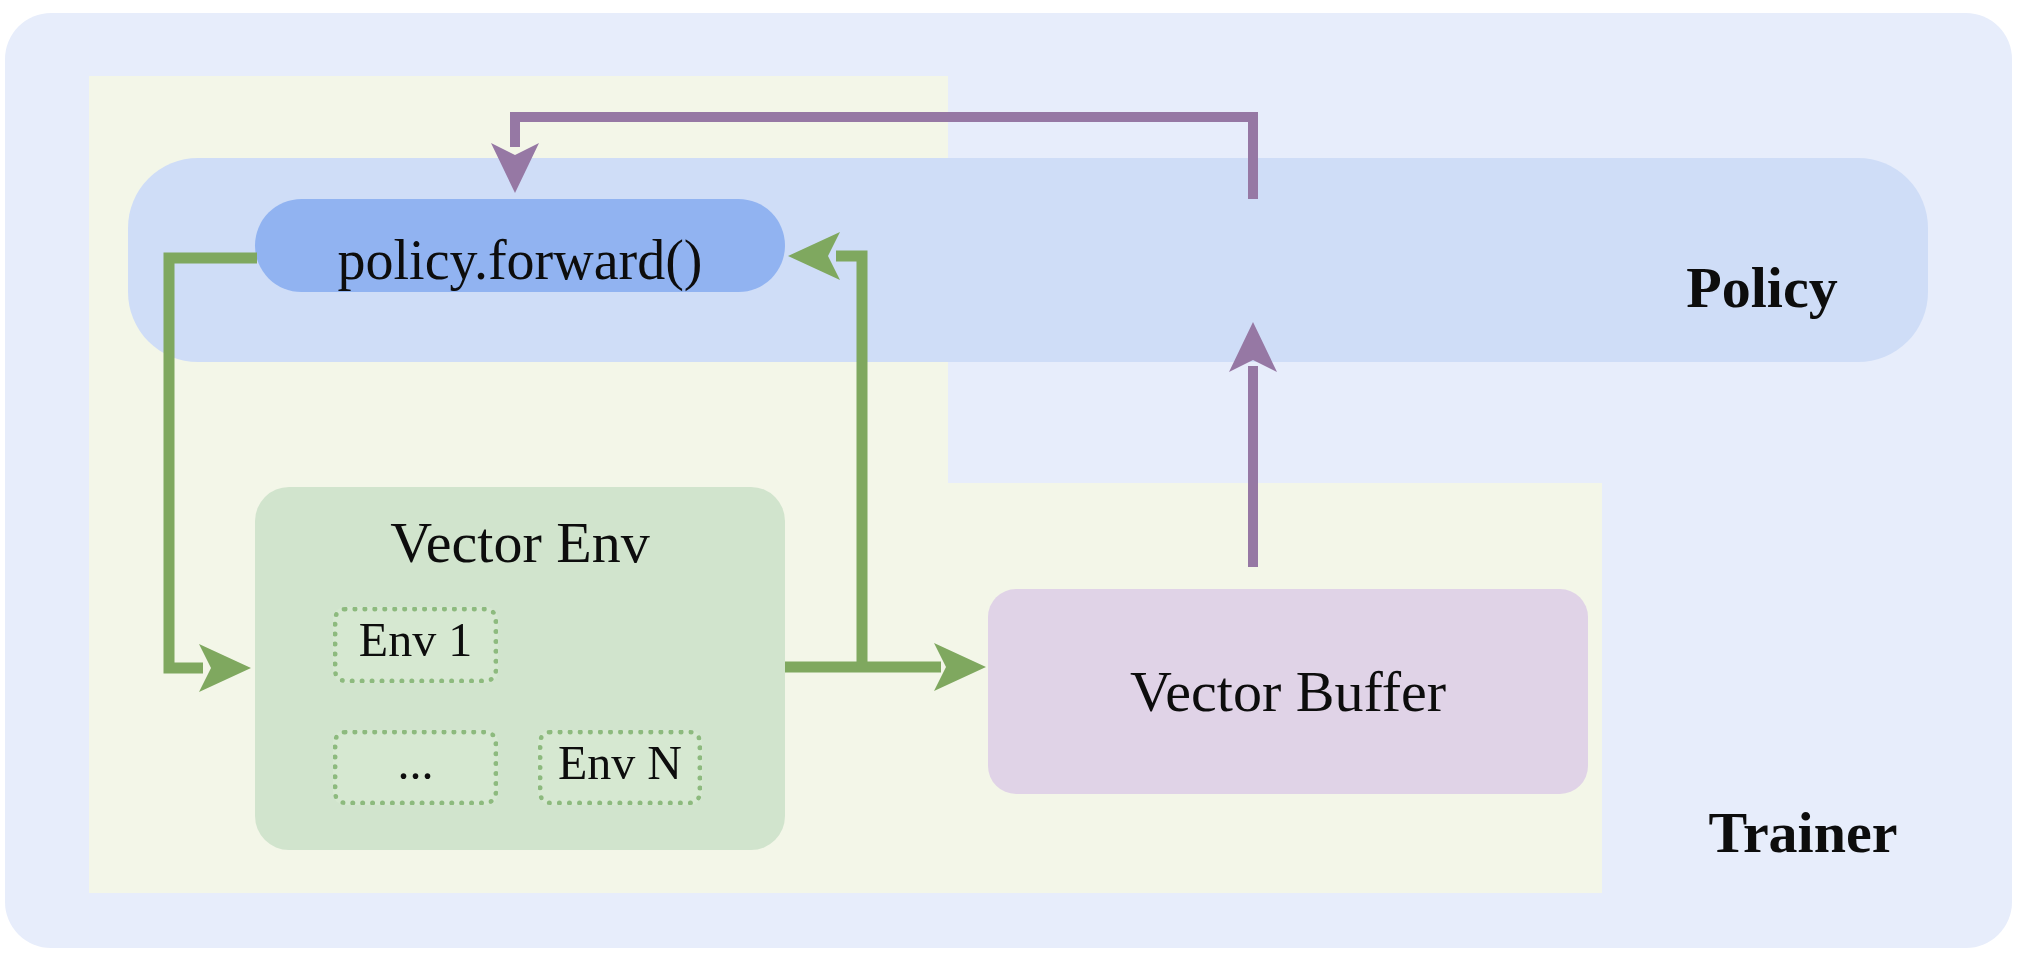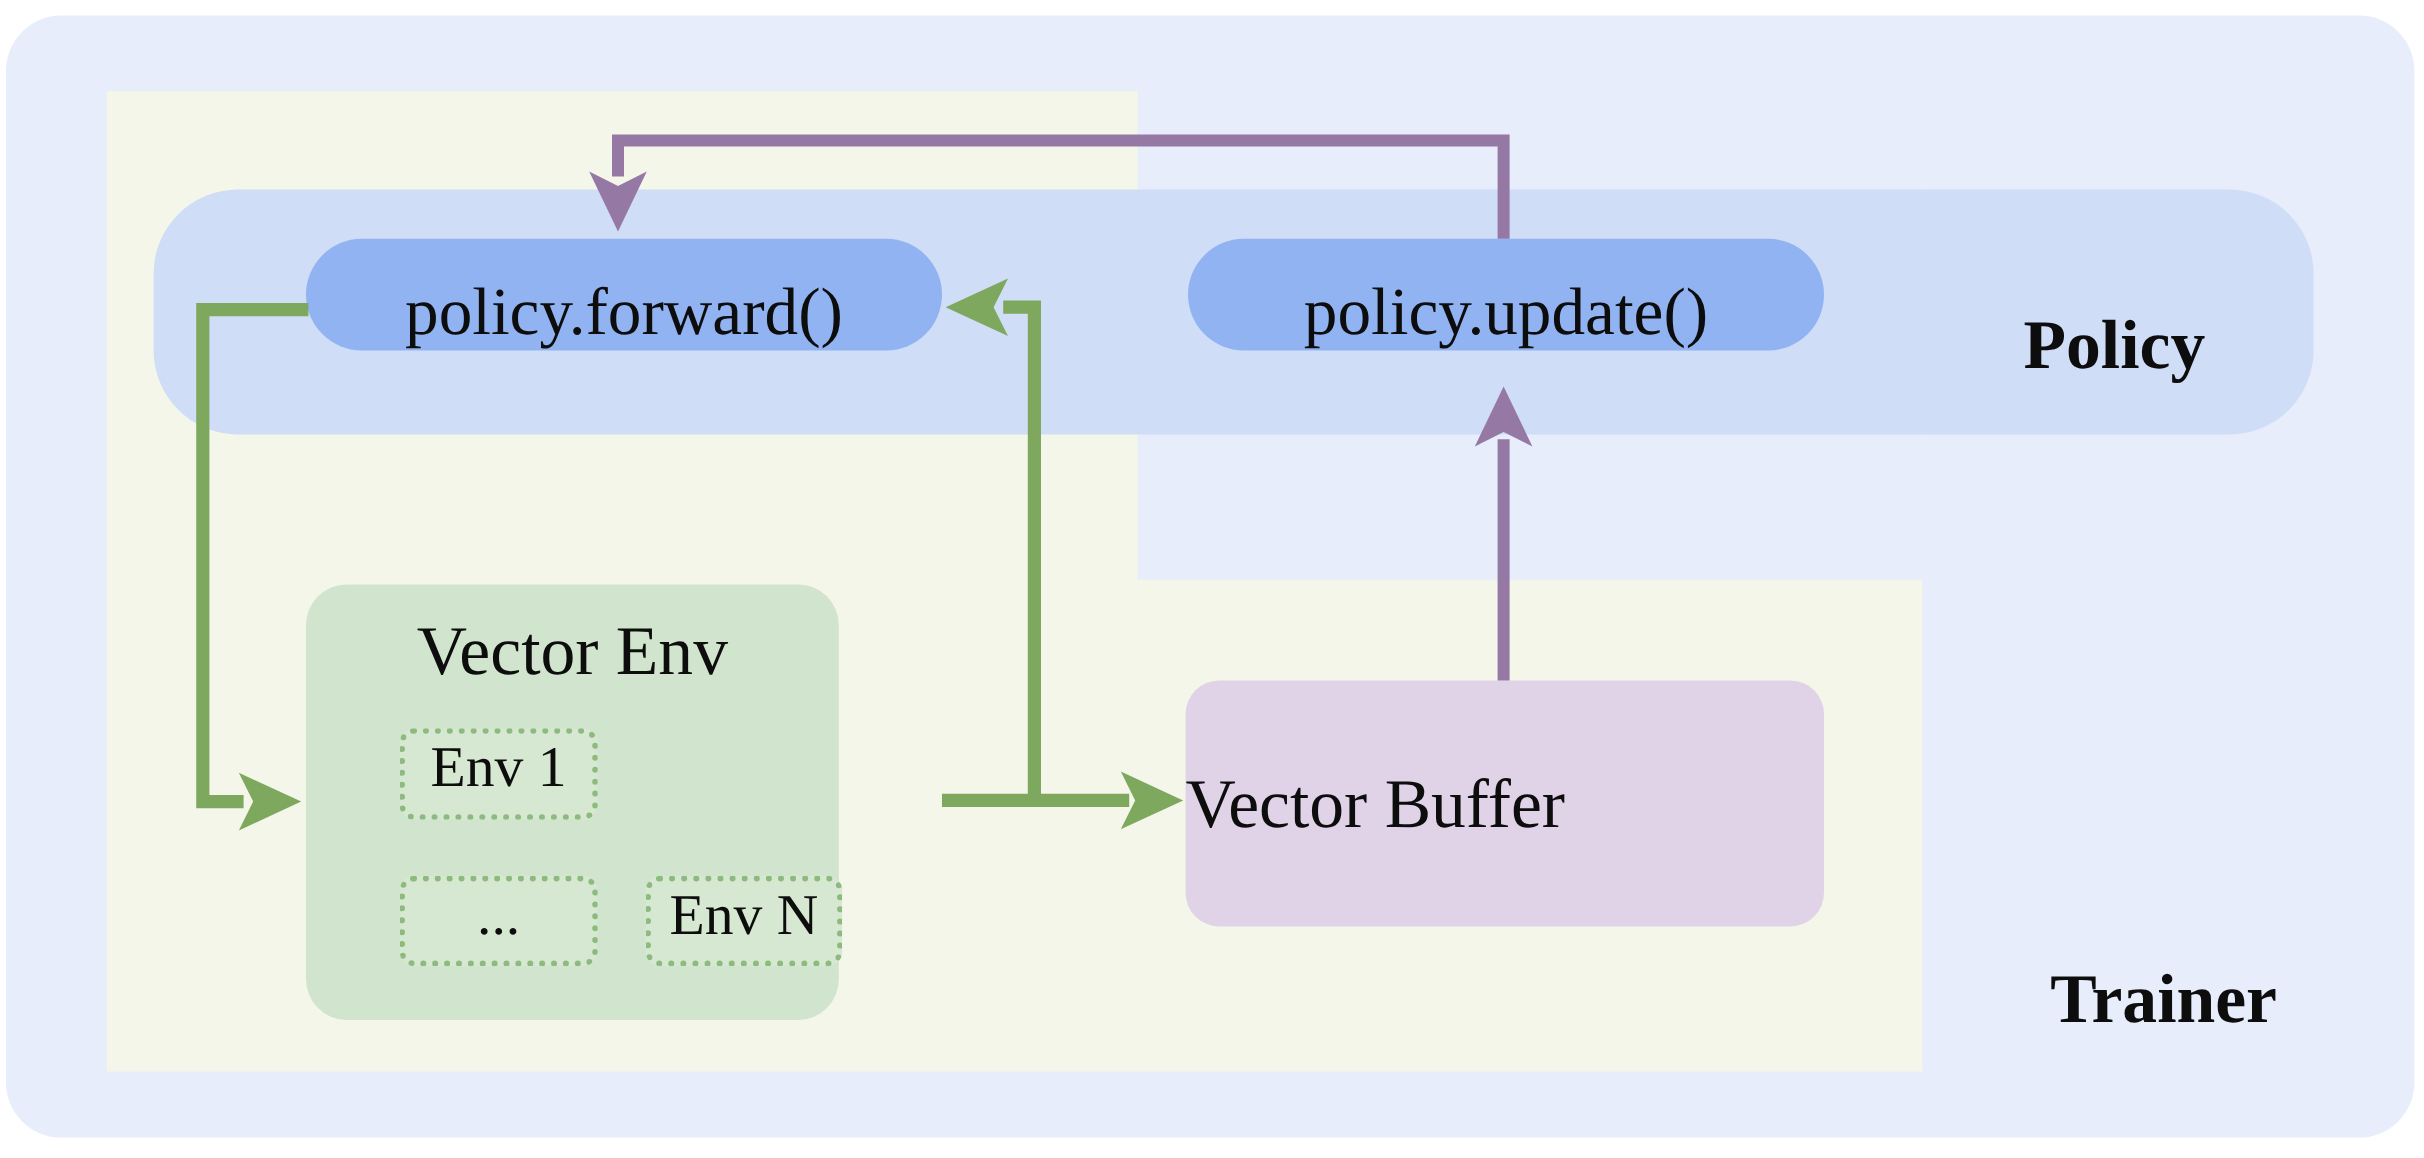--- a/index.html
+++ b/index.html
@@ -25,34 +25,34 @@
   .collector{left:89px;top:76px;width:1513px;height:817px;background:var(--collector_bg);}
   .patch{left:948px;top:76px;width:654px;height:407px;background:var(--trainer_bg);}
   .policy-band{left:128px;top:158px;width:1800px;height:204px;border-radius:70px;background:var(--band_bg);}
   .pill{
     height:93px;border-radius:62px;background:var(--pill_bg);
     display:flex;align-items:flex-end;justify-content:center;
     font-size:56px;white-space:nowrap;
   }
   .pill-forward{left:255px;top:199px;width:530px;}
   .pill-update{left:990px;top:199px;width:530px;}
-  .venv{left:255px;top:487px;width:444px;height:363px;border-radius:34px;background:var(--env_bg);}
+  .venv{left:255px;top:487px;width:530px;height:363px;border-radius:34px;background:var(--env_bg);}
   .venv-title{position:absolute;left:0;top:22px;width:100%;text-align:center;font-size:58px;}
   .env-item{
     position:absolute;border:5px dotted var(--env_border);border-radius:12px;
     background:var(--env_item_bg);box-sizing:border-box;
     display:flex;align-items:flex-start;justify-content:center;font-size:48px;white-space:nowrap;
   }
   .env-1{left:78px;top:120px;width:165px;height:76px;}
   .env-2{left:283px;top:120px;width:164px;height:76px;}
   .env-dots{left:78px;top:243px;width:165px;height:75px;}
   .env-n{left:283px;top:243px;width:164px;height:75px;font-family:Liberation Serif, serif;}
   .buffer{
-    left:988px;top:567px;width:532px;height:205px;border-radius:28px;background:var(--buffer_bg);
-    display:flex;align-items:center;font-size:58px;
+    left:988px;top:589px;width:600px;height:205px;border-radius:28px;background:var(--buffer_bg);
+    display:flex;align-items:center;justify-content:center;font-size:58px;
   }
   .module-label{
     font-weight:bold;font-size:58px;text-align:center;height:72px;line-height:72px;white-space:nowrap;
   }
   .label-policy{left:1637px;top:252px;width:250px;}
   .label-collector{left:1287px;top:799px;width:260px;}
   .label-trainer{left:1678px;top:797px;width:250px;}
   svg.arrows{position:absolute;left:0;top:0;pointer-events:none;}
   .g-line{stroke:var(--arrow_green);stroke-width:11;fill:none;stroke-linejoin:miter;}
   .g-head{fill:var(--arrow_green);}
@@ -82,23 +82,20 @@
     </div>
   </div>
 
   <div class="abs buffer">
     <span>Vector Buffer</span>
   </div>
 
   <div class="abs pill pill-forward">
     <span>policy.forward()</span>
   </div>
-  <div class="abs pill pill-update">
-    <span>policy.update()</span>
-  </div>
 
   <svg class="arrows" width="2020" height="965" viewBox="0 0 2020 965">
 
     <polyline class="g-line" points="257,258 169,258 169,668 203,668"></polyline>
     <polygon class="g-head" points="251,668 199,644 211,668 199,692"></polygon>
 
     <line class="g-line" x1="785" y1="667" x2="941" y2="667"></line>
     <polygon class="g-head" points="986,667 934,643 946,667 934,691"></polygon>
 
     <polyline class="g-line" points="836,256 862,256 862,667"></polyline>

